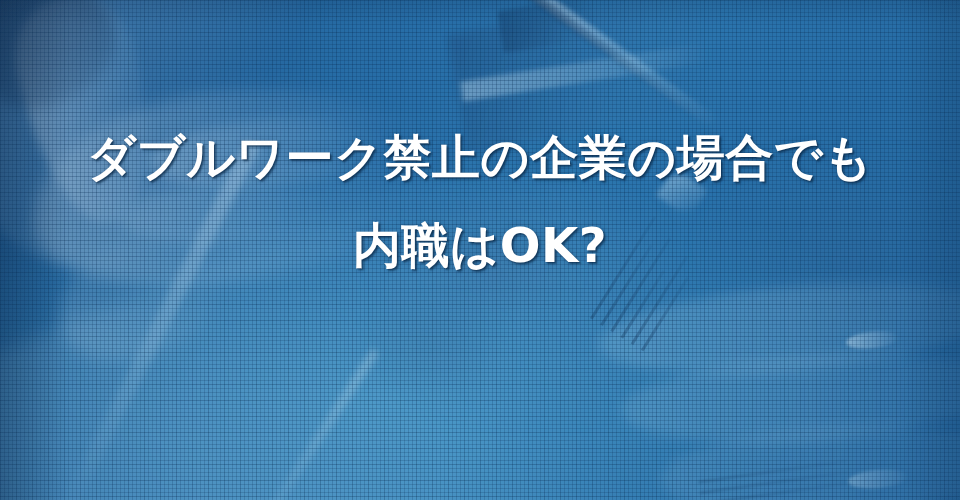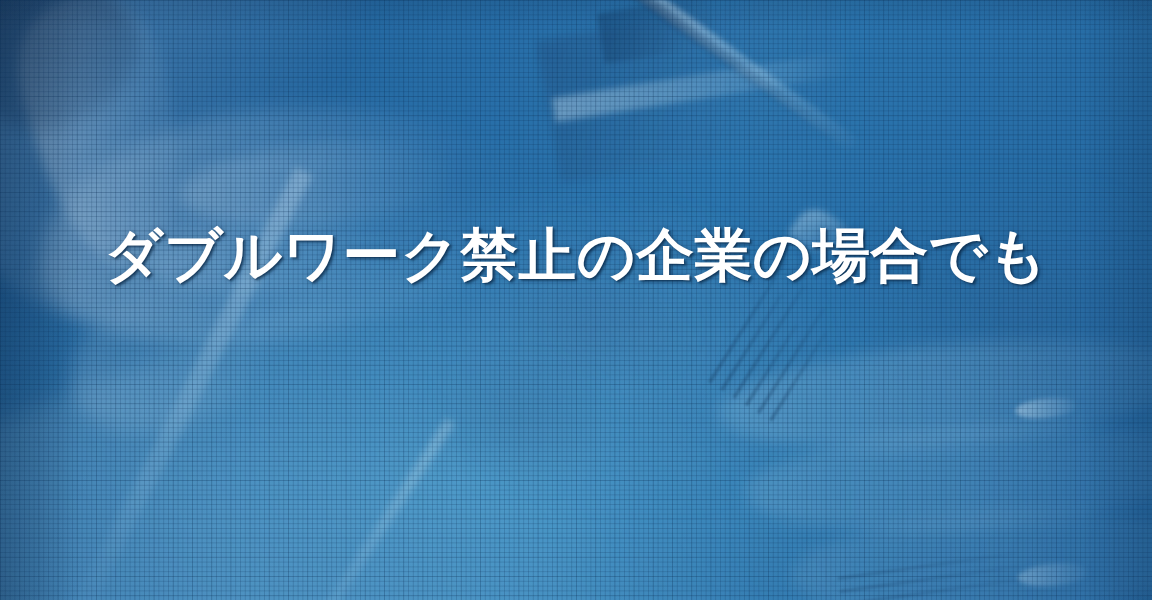--- a/index.html
+++ b/index.html
@@ -355,21 +355,21 @@
       linear-gradient(to right, rgba(8,40,78,0.10) 1px, transparent 1px),
       linear-gradient(to bottom, rgba(8,40,78,0.10) 1px, transparent 1px);
     background-size: 16px 16px;
     pointer-events: none;
   }
 
   
   .headline {
     position: absolute;
     left: 0;
-    top: 12px;
+    top: 0;
     width: 960px;
     height: 397px;
     display: flex;
     flex-direction: column;
     align-items: center;
     justify-content: center;
     gap: 40px;
     padding-top: 4px;
     box-sizing: border-box;
   }
@@ -444,15 +444,16 @@
     <div class="photo-tint"></div>
     <div class="photo-tint-2"></div>
     <div class="vignette"></div>
   </div>
 
   <div class="grid-overlay"></div>
   <div class="grid-overlay-coarse"></div>
 
   <div class="headline">
     <div class="headline-line">ダブルワーク禁止の企業の場合でも</div>
+    <div class="headline-line">内職はOK?</div>
   </div>
 
 </div>
 
 </body></html>

